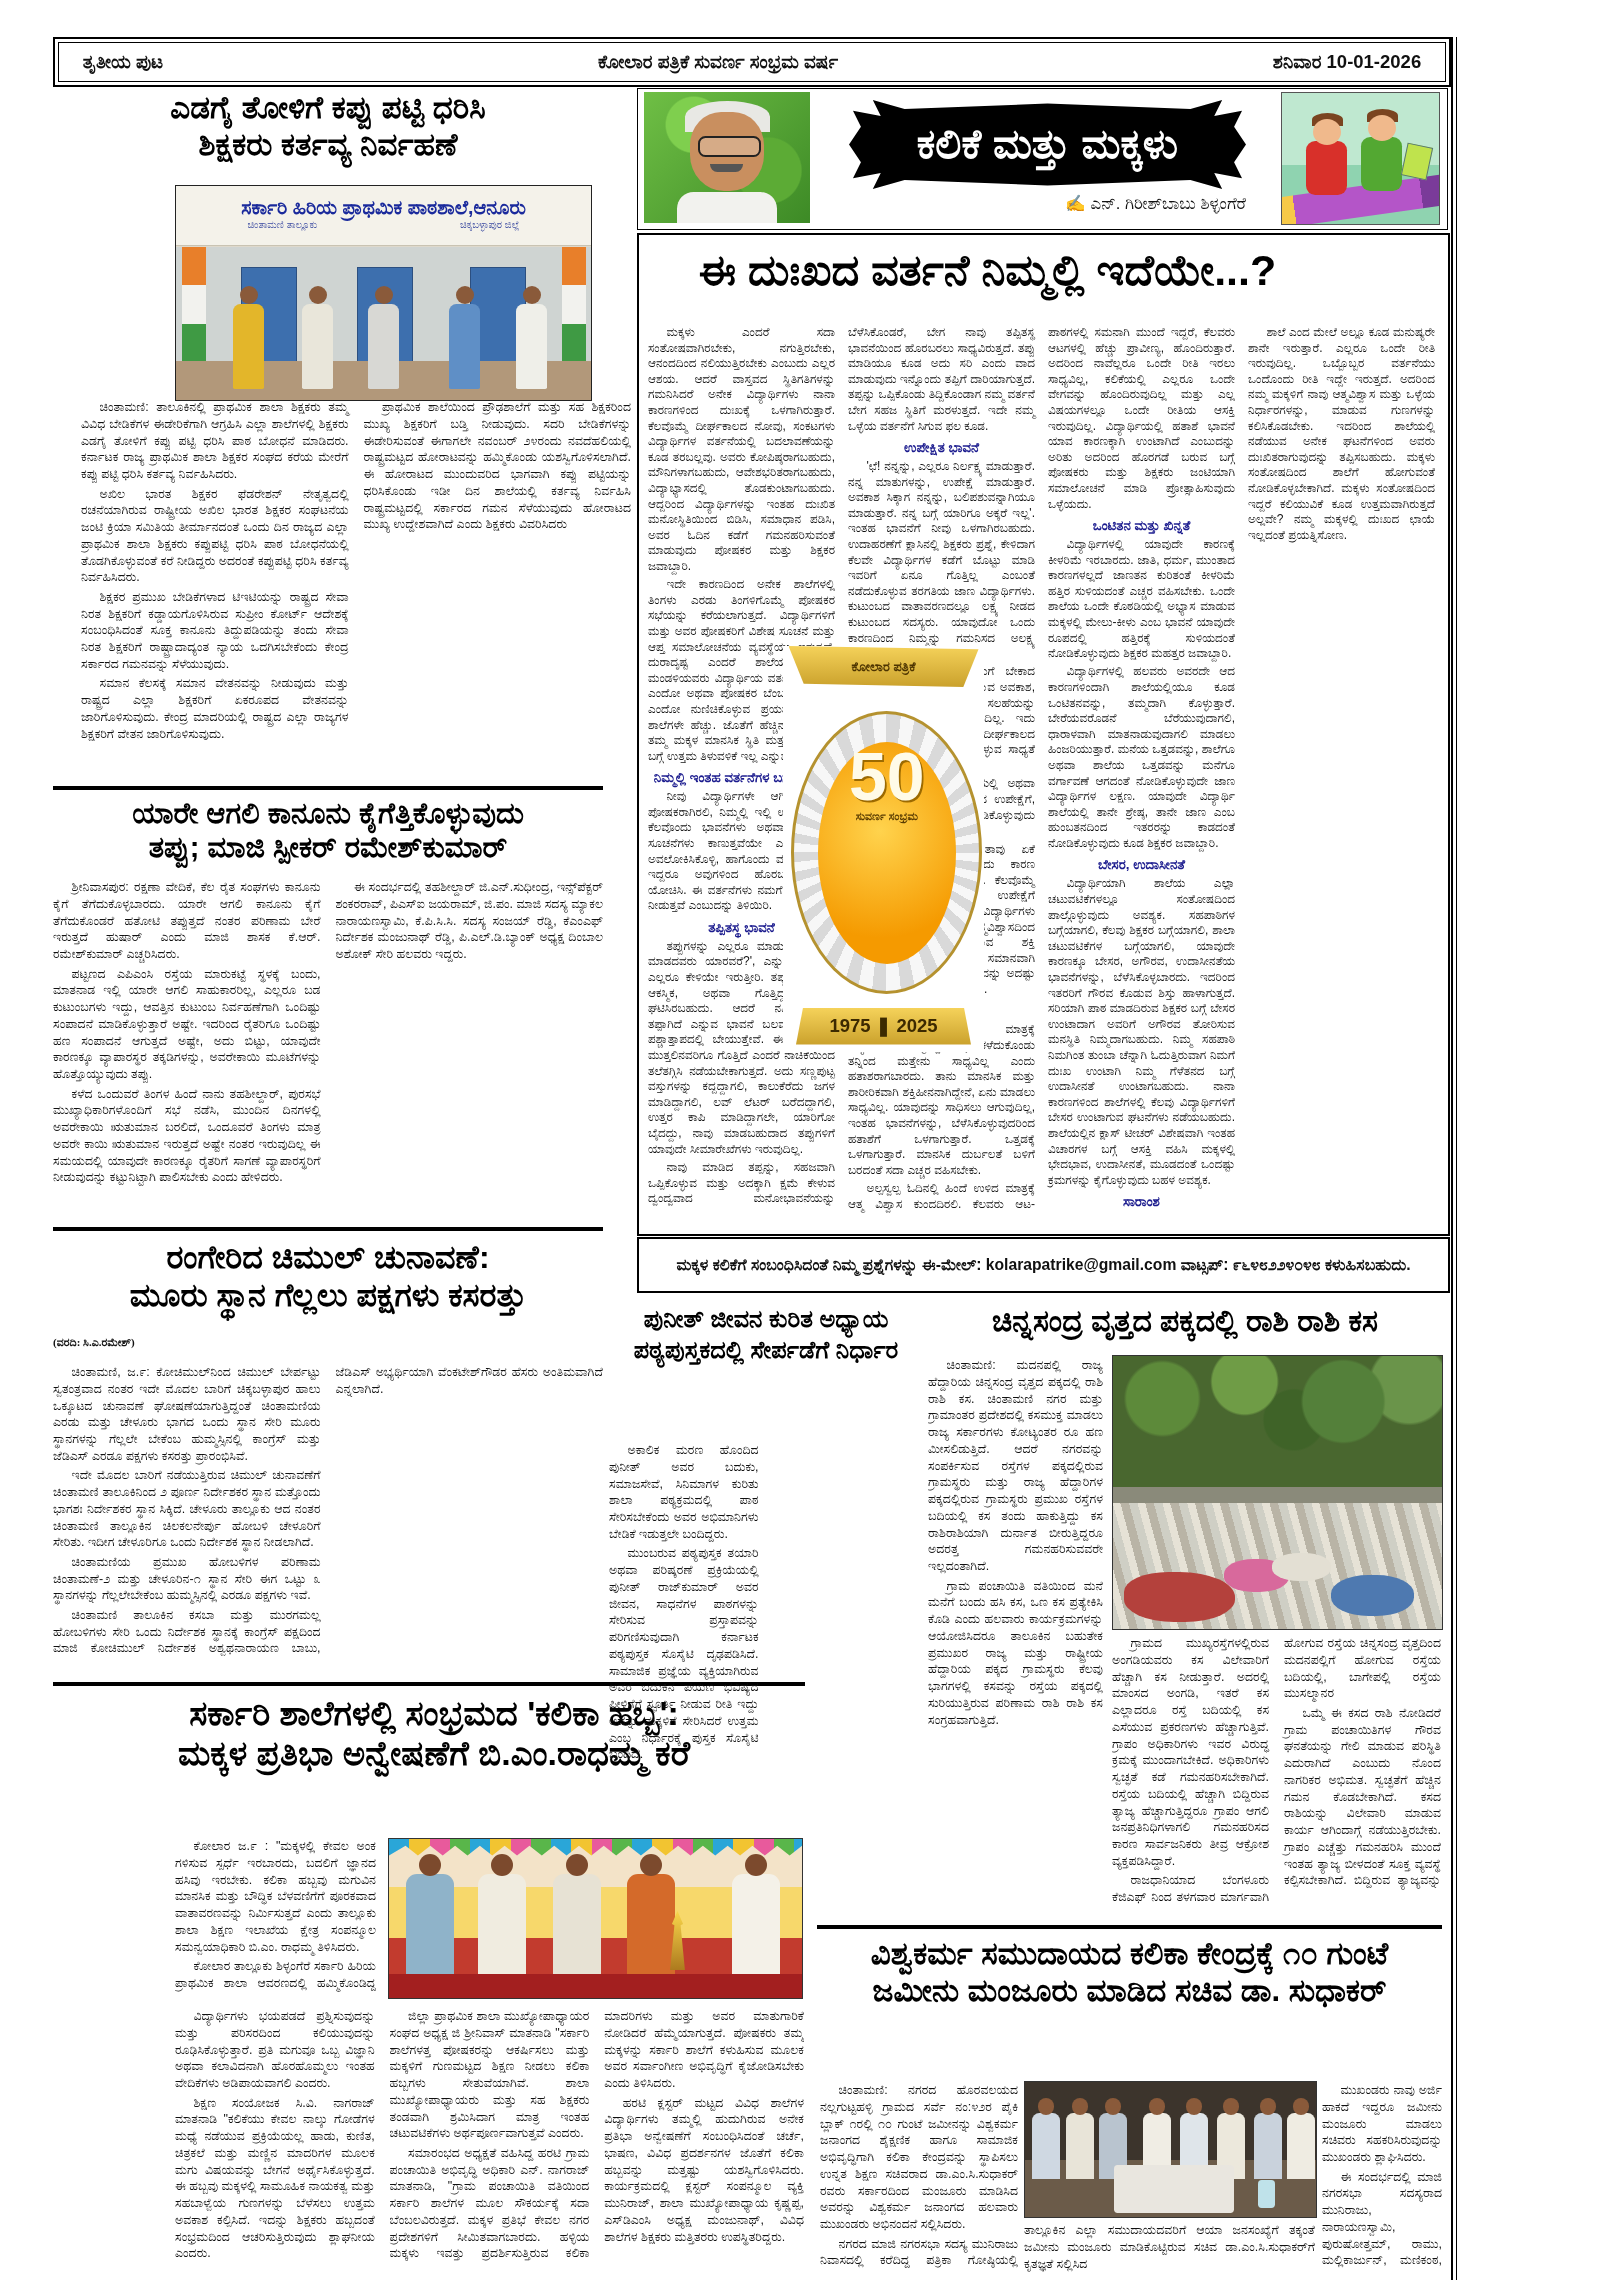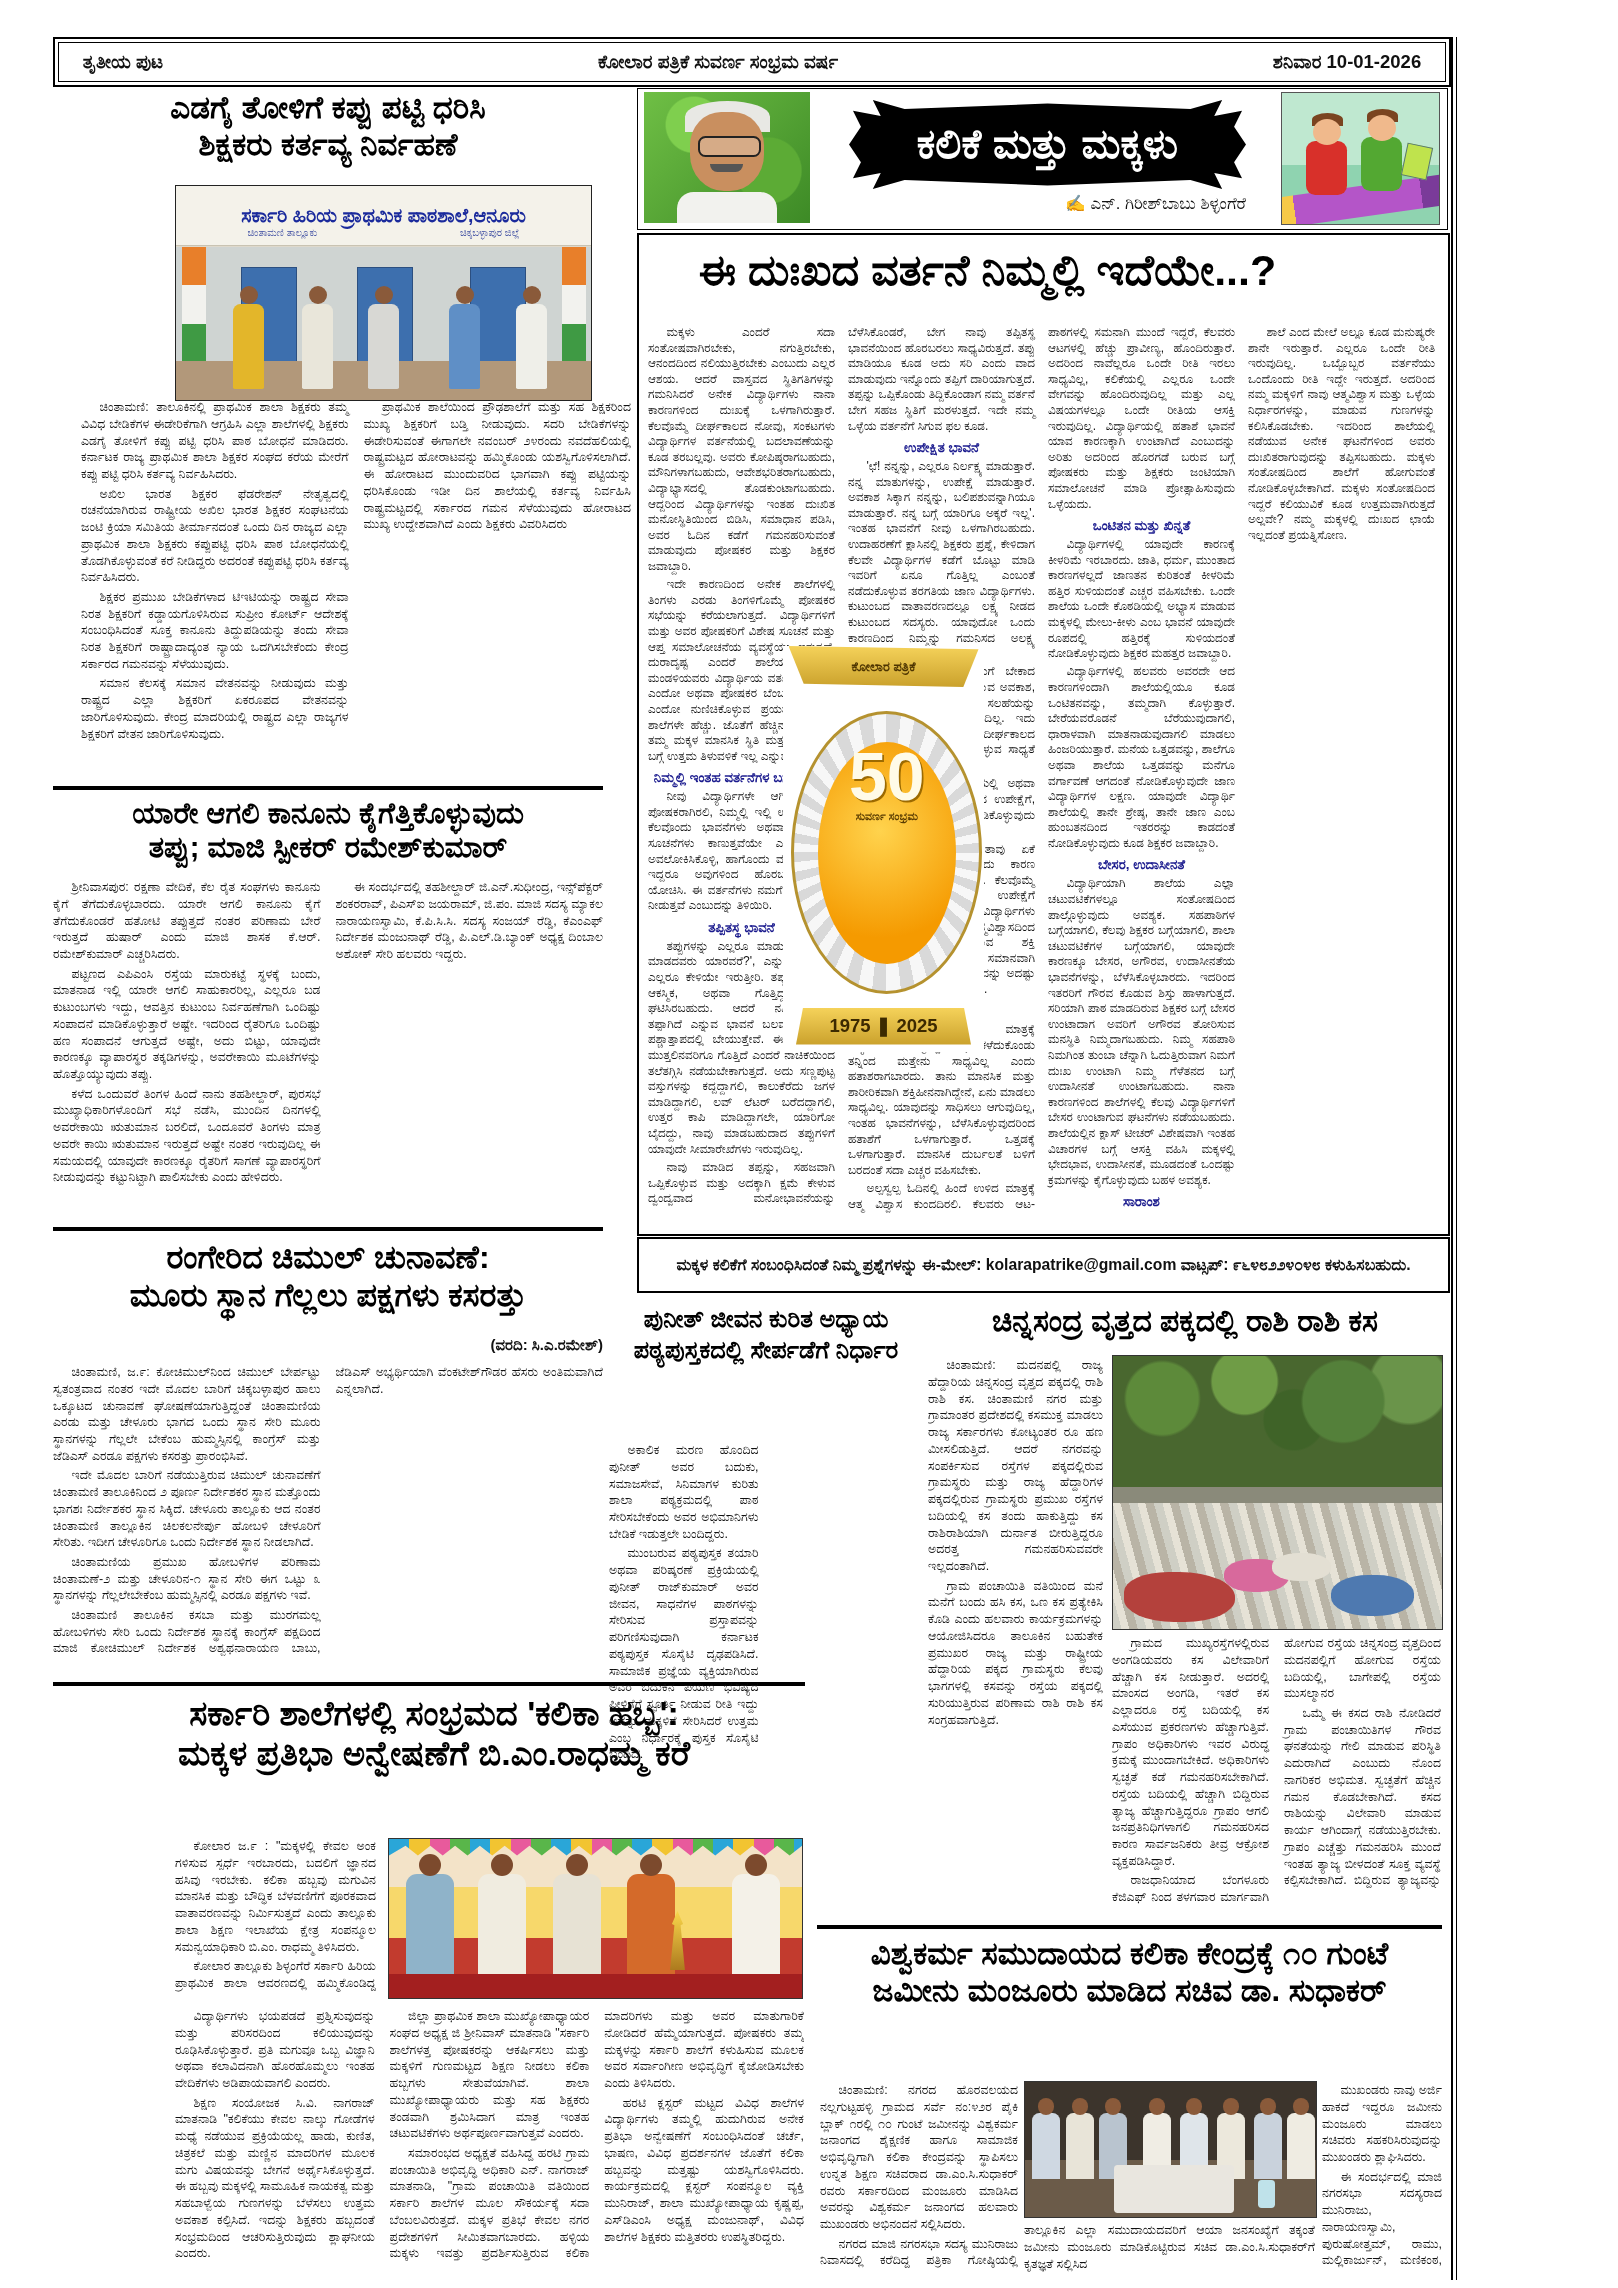--- a/index.html
+++ b/index.html
@@ -8,21 +8,21 @@
   .abs{position:absolute;}
 
   
   .band{left:53px;top:37px;width:1394px;height:46px;border:2.8px solid #000;background:#fff;}
   .band-in{position:absolute;inset:2.8px;border:0.9px solid #000;display:flex;align-items:center;justify-content:space-between;padding:0 24px;font-weight:bold;font-size:18.5px;}
 
   .rule{background:#000;height:3.7px;}
   .vrule{border-left:2.8px solid #000;border-right:0.9px solid #000;width:2.8px;}
 
   .hl{font-weight:bold;color:#000;text-align:center;line-height:1.18;letter-spacing:0;}
-  .byline{font-weight:bold;text-align:right;font-size:15px;}
+  .byline{font-weight:bold;text-align:left;font-size:11px;font-family:Liberation Serif, serif;}
   .cols{column-gap:14.8px;text-align:justify;column-fill:auto;overflow:hidden;}
   .cols p{margin:0 0 2.8px 0;text-indent:18.5px;}
   .cols p.nofirst{text-indent:0;}
   .bodytxt{font-size:12.5px;line-height:1.34;}
   .feattxt{font-size:12px;line-height:1.3;}
   .fh{color:#1b1b8e;font-weight:bold;text-align:center;font-size:13.4px;margin:4.6px 0 2.8px 0;}
   .redhl{color:#000000;}
 
   
   .mastbox{left:637px;top:88px;width:809px;height:140px;border:1.8px solid #000;background:#fff;}
@@ -53,21 +53,21 @@
   .seal-50{font-size:68px;font-weight:bold;color:#fffbe8;text-shadow:1.8px 1.8px 0 #9c6a00;line-height:1;}
   .seal-sub{font-size:11px;font-weight:bold;color:#5a3c00;}
   .seal-years{position:absolute;bottom:7.4px;left:13px;width:175px;height:37px;background:linear-gradient(180deg,#f5d25a,#caa12c);clip-path:polygon(4% 0,96% 0,100% 100%,0 100%);display:flex;align-items:center;justify-content:center;font-weight:bold;font-size:18.5px;color:#3c2a00;}
 
   
   .strip{left:637px;top:1237px;width:809px;height:52px;border:2.8px solid #000;display:flex;align-items:center;justify-content:center;font-weight:bold;font-size:15.7px;}
 
   
   .photo-school{left:175px;top:185px;width:415px;height:214px;border:1.8px solid #222;background:#ded9cc;overflow:hidden;}
   .board{position:absolute;left:0;top:0;width:100%;height:59px;background:#f4f2ea;border-bottom:1.8px solid #c9c3b2;text-align:center;}
-  .board-title{font-size:19.4px;font-weight:bold;color:#1a2a9c;margin-top:18px;}
+  .board-title{font-size:19.4px;font-weight:bold;color:#1a2a9c;margin-top:10px;}
   .board-sub{display:flex;justify-content:space-around;font-size:10px;color:#3a4aa0;}
   .wall{position:absolute;left:0;top:61px;width:100%;height:116px;background:#cfd4d2;}
   .pillar{position:absolute;top:61px;width:24px;height:116px;background:linear-gradient(180deg,#e87f2a 0 33%,#f2f2ee 33% 66%,#3f9a44 66%);}
   .door{position:absolute;top:81px;width:54px;height:96px;background:#3d6fae;border:1.8px solid #2c4f80;}
   .ground{position:absolute;left:0;bottom:0;width:100%;height:39px;background:#b2987a;}
   .person{position:absolute;bottom:11px;width:31px;height:85px;border-radius:7.4px 7.4px 1.8px 1.8px;}
   .person i{position:absolute;left:6.5px;top:-18.5px;width:18.5px;height:18.5px;border-radius:50%;background:#8a5a3a;}
 
   .photo-lamp{left:388px;top:1838px;width:413px;height:159px;border:0.9px solid #333;background:linear-gradient(180deg,#f3e3c8 0 30%,#f7d86b 30% 62%,#c23b2e 62%);overflow:hidden;}
   .bunting{position:absolute;left:0;top:0;width:100%;height:16.6px;background:repeating-linear-gradient(90deg,#2aa6d8 0 20px,#f2c431 20px 41px,#e85a9c 41px 61px,#59b64a 61px 81px);clip-path:polygon(0 0,100% 0,100% 40%,97% 100%,94% 40%,91% 100%,88% 40%,85% 100%,82% 40%,79% 100%,76% 40%,73% 100%,70% 40%,67% 100%,64% 40%,61% 100%,58% 40%,55% 100%,52% 40%,49% 100%,46% 40%,43% 100%,40% 40%,37% 100%,34% 40%,31% 100%,28% 40%,25% 100%,22% 40%,19% 100%,16% 40%,13% 100%,10% 40%,7% 100%,4% 40%,0 100%);}

